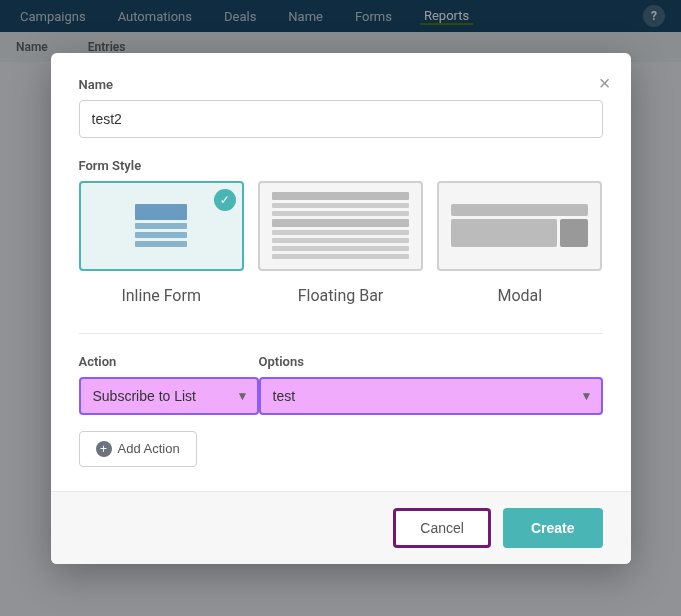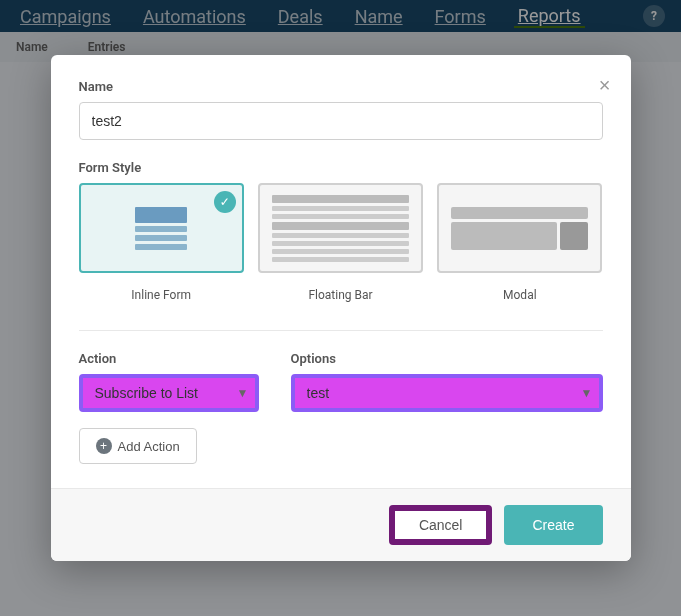--- a/index.html
+++ b/index.html
@@ -18,24 +18,23 @@
       background: #1a4a6b;
       height: 32px;
       display: flex;
       align-items: center;
       padding: 0 16px;
       gap: 24px;
     }
 
     .nav-item {
       color: rgba(255,255,255,0.75);
-      font-size: 18px;
+      font-size: 13px;
       cursor: pointer;
       padding: 0 4px;
-      text-decoration: underline;
     }
 
     .nav-item.active {
       color: #fff;
       border-bottom: 2px solid #4d7c0f;
     }
 
     .nav-help {
       margin-left: auto;
       width: 22px;
@@ -163,21 +162,21 @@
       border-radius: 50%;
       background: #4ab5b5;
       display: flex;
       align-items: center;
       justify-content: center;
       color: #fff;
       font-size: 12px;
     }
 
     .style-card-label {
-      font-size: 12px;
+      font-size: 16px;
       color: #555;
       text-align: center;
       margin-top: 7px;
     }
 
     
     .icon-inline {
       display: flex;
       flex-direction: column;
       gap: 3px;
@@ -277,47 +276,47 @@
     
     .divider {
       border: none;
       border-top: 1px solid #e8e8e8;
       margin: 0 0 20px 0;
     }
 
     
     .action-row {
       display: flex;
-      gap: 32px;
+      gap: 0;
       align-items: flex-end;
       margin-bottom: 16px;
     }
 
     .action-col {
       flex: 0 0 auto;
     }
 
     .options-col {
       flex: 1;
     }
 
     .select-wrapper {
       position: relative;
     }
 
     .select-input {
       appearance: none;
       -webkit-appearance: none;
       height: 38px;
-      border: 4px solid #8b5cf6;
+      border: 2px solid #8b5cf6;
       border-radius: 4px;
       padding: 0 32px 0 12px;
       font-size: 14px;
       color: #333;
-      background: #d946ef;
+      background: #f0abfc;
       cursor: pointer;
       outline: none;
     }
 
     .select-action {
       width: 180px;
     }
 
     .select-options {
       width: 100%;
@@ -367,37 +366,37 @@
       border-top: 1px solid #e8e8e8;
       padding: 16px 28px;
       display: flex;
       justify-content: flex-end;
       gap: 12px;
     }
 
     .btn-cancel {
       height: 40px;
       padding: 0 24px;
-      border: 6px solid #701a75;
+      border: 3px solid #701a75;
       border-radius: 4px;
       background: #fff;
       font-size: 14px;
       color: #555;
       cursor: pointer;
     }
 
     .btn-create {
       height: 40px;
       padding: 0 28px;
       border: none;
       border-radius: 4px;
       background: #4ab5b5;
       color: #fff;
       font-size: 14px;
-      font-weight: 400;
+      font-weight: 700;
       cursor: pointer;
     }
 
     
     .page-bg {
       position: absolute;
       top: 32px;
       left: 0;
       right: 0;
       bottom: 0;

